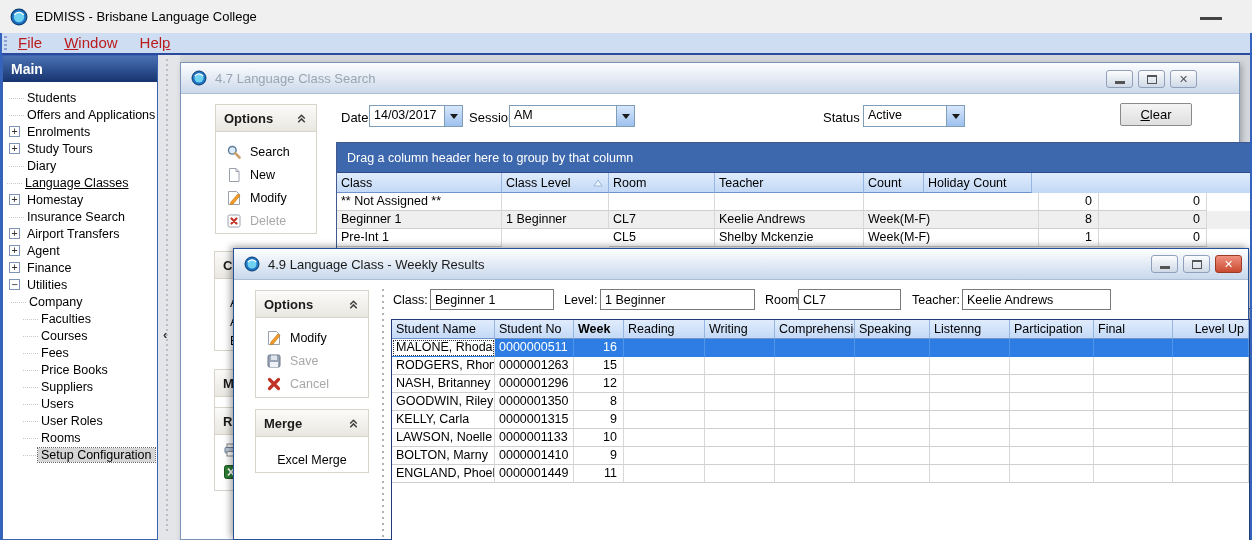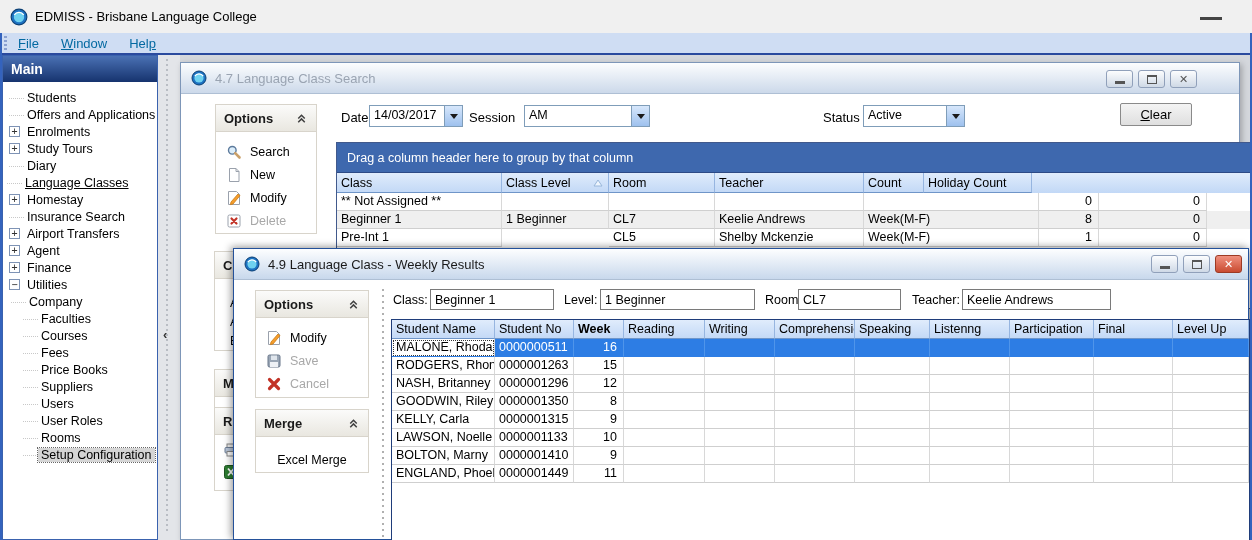--- a/index.html
+++ b/index.html
@@ -9,21 +9,21 @@
 
   
   #titlebar{position:absolute;left:0;top:0;width:1252px;height:33px;background:#f0f0f0;display:flex;align-items:center;z-index:30;}
   .appico{width:18px;height:18px;margin-left:10px;flex:none;}
   .appico svg{width:18px;height:18px;display:block;}
   .apptitle{font-size:13px;color:#000;margin-left:7px;white-space:nowrap;}
   #appbtns{position:absolute;right:30px;top:12px;display:flex;}
   .flatmin{width:22px;height:3px;background:#444;margin-top:5px;}
   #menubar{position:absolute;left:0;top:33px;width:1252px;height:22px;background:#cfddf3;border-bottom:2px solid #2a4a9e;box-sizing:border-box;display:flex;align-items:center;z-index:29;}
   .grip{width:3px;height:14px;margin-left:4px;background-image:repeating-linear-gradient(180deg,#8aa0d0 0 2px,rgba(0,0,0,0) 2px 4px);flex:none;}
-  .menuitem{font-size:13px;color:#0369a1;padding:2px 11px;cursor:default;}
+  .menuitem{font-size:15px;color:#b91c1c;padding:2px 11px;cursor:default;}
   .fb{position:absolute;top:33px;width:2px;height:507px;background:#3463bd;z-index:60;}
   .fbl{left:0;} .fbr{right:0;}
 
   
   #sidebar{position:absolute;left:2px;top:55px;width:156px;height:485px;background:#fff;border:1px solid #3a62ae;box-sizing:border-box;z-index:5;}
   .sb-h{height:26px;background:linear-gradient(#4a71b4,#16336e);color:#fff;font-weight:bold;font-size:14px;display:flex;align-items:center;padding-left:8px;}
   #tree{padding-top:7px;}
   .trow{height:17px;display:flex;align-items:center;font-size:12.5px;white-space:nowrap;cursor:default;}
   .expbox{width:11px;height:11px;border:1px solid #7e93b5;background:#fff;font-size:10px;line-height:9px;text-align:center;color:#333;margin-right:4px;box-sizing:border-box;flex:none;font-family:"DejaVu Sans Mono",monospace;}
   .expspace{width:15px;flex:none;border-bottom:1px dotted #c8c8c8;height:1px;margin-right:0;}
@@ -247,21 +247,21 @@
           </span>
         </span>
     </div>
 
     <span class="flabel47" style="left:160px;top:47px;">Date</span>
     <div class="combo" style="left:188px;top:42px;width:94px;">
       <span class="val">14/03/2017</span>
       <span class="cbtn"></span>
     </div>
     <span class="flabel47" style="left:288px;top:47px;">Session</span>
-    <div class="combo" style="left:328px;top:42px;width:126px;margin-left:15px;">
+    <div class="combo" style="left:328px;top:42px;width:126px;">
       <span class="val">AM</span>
       <span class="cbtn"></span>
     </div>
     <span class="flabel47" style="left:642px;top:47px;">Status</span>
     <div class="combo" style="left:682px;top:42px;width:102px;">
       <span class="val">Active</span>
       <span class="cbtn"></span>
     </div>
     <div id="btn-clear" class="pushbtn" style="left:939px;top:40px;width:72px;"><u>C</u>lear</div>
 
@@ -526,21 +526,21 @@
           </div>
           <div class="hcell" style="width: 80px;">
             <span>Listenng</span>
           </div>
           <div class="hcell" style="width: 84px;">
             <span>Participation</span>
           </div>
           <div class="hcell" style="width: 79px;">
             <span>Final</span>
           </div>
-          <div class="hcell" style="width: 76px;">
+          <div class="hcell" style="width: 76px; justify-content: flex-end;">
             <span>Level Up</span>
           </div>
         </div>
       <div id="grows49">
           <div class="grow49 sel">
             <div class="gcell focuscell" style="width: 103px;">MALONE, Rhoda</div>
             <div class="gcell" style="width: 79px;">0000000511</div>
             <div class="gcell num" style="width: 50px;">16</div>
             <div class="gcell" style="width: 81px;"></div>
             <div class="gcell" style="width: 70px;"></div>

